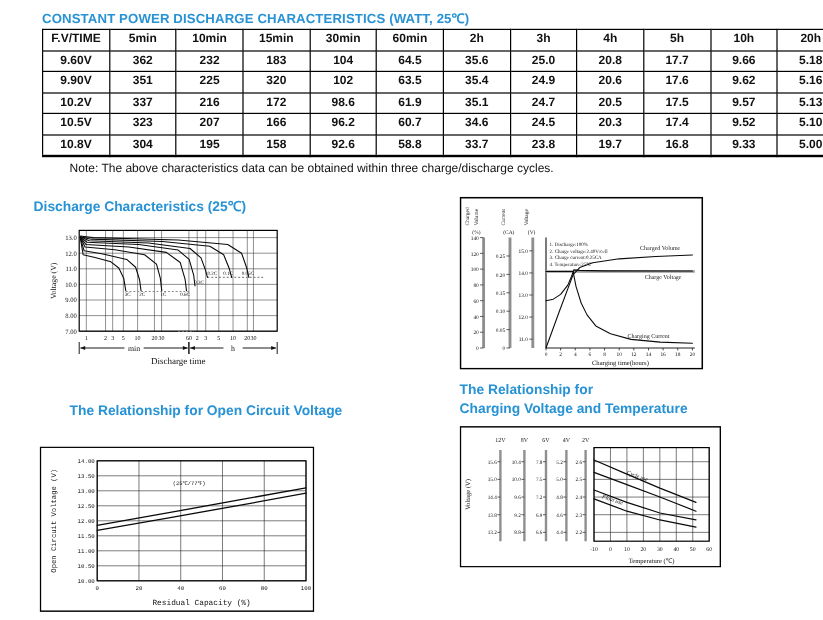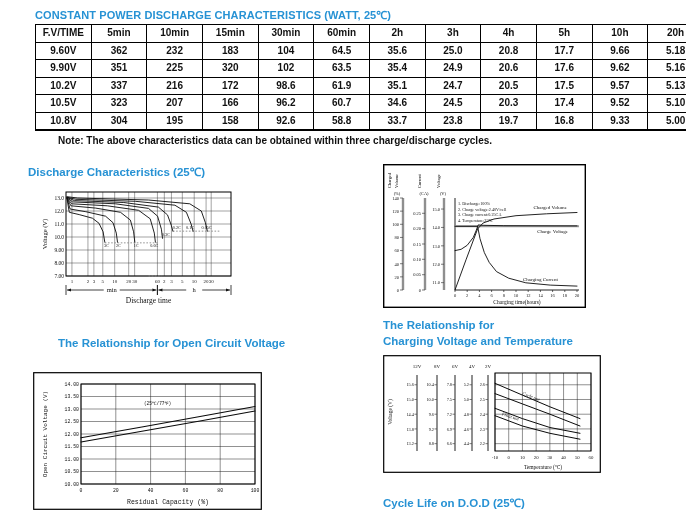--- a/index.html
+++ b/index.html
@@ -1,21 +1,21 @@
 <!DOCTYPE html>
 <html style="--accent: #2792d4;"><head>
 <meta charset="utf-8">
 <style>
   html,body{margin:0;padding:0;background:#fff;}
   .page{position:relative;width:686px;height:517px;background:#fff;overflow:hidden;
         font-family:"Liberation Sans",sans-serif;}
   .abs{position:absolute;}
   .main-title{left:35px;top:7px;font-size:11px;font-weight:700;color:var(--accent);letter-spacing:.1px;text-align:right;}
   .sec-title{font-size:11.5px;font-weight:700;color:var(--accent);}
-  .note{left:35px;top:135px;font-size:10px;font-weight:700;color:#111;padding-left:23px;}
+  .note{left:35px;top:135px;font-size:10px;font-weight:400;color:#111;padding-left:23px;}
   table.spec{left:35px;top:24px;width:669px;border-collapse:collapse;position:absolute;
              border:1.5px solid #000;border-bottom:2.5px solid #000;table-layout:fixed;}
   table.spec th,table.spec td{border:1px solid #000;font-size:10px;font-weight:700;color:#111;
              text-align:center;padding:0;height:16.5px;line-height:16.5px;}
   svg{position:absolute;display:block;}
   svg text{font-family:"Liberation Serif",serif;fill:#111;}
   svg text.mono{font-family:"Liberation Mono",monospace;}
   .chartbox{stroke:#000;fill:none;}
 </style>
 </head>
@@ -417,14 +417,13 @@
       <text x="139.42857142857142" y="104" font-size="4.8" text-anchor="middle">10</text>
       <text x="153.14285714285714" y="104" font-size="4.8" text-anchor="middle">20</text>
       <text x="166.85714285714286" y="104" font-size="4.8" text-anchor="middle">30</text>
       <text x="180.57142857142856" y="104" font-size="4.8" text-anchor="middle">40</text>
       <text x="194.28571428571428" y="104" font-size="4.8" text-anchor="middle">50</text>
       <text x="208" y="104" font-size="4.8" text-anchor="middle">60</text>
       <text x="160" y="114" font-size="5.5" text-anchor="middle">Temperature (℃)</text>
       <text x="9" y="57" font-size="5.5" text-anchor="middle" transform="rotate(-90 9 57)">Voltage (V)</text>
     </svg>
 
-  <div class="abs sec-title" style="left:383px;top:495px;">Cycle Life on D.O.D (25℃)</div>
 </div>
 
 </body></html>

